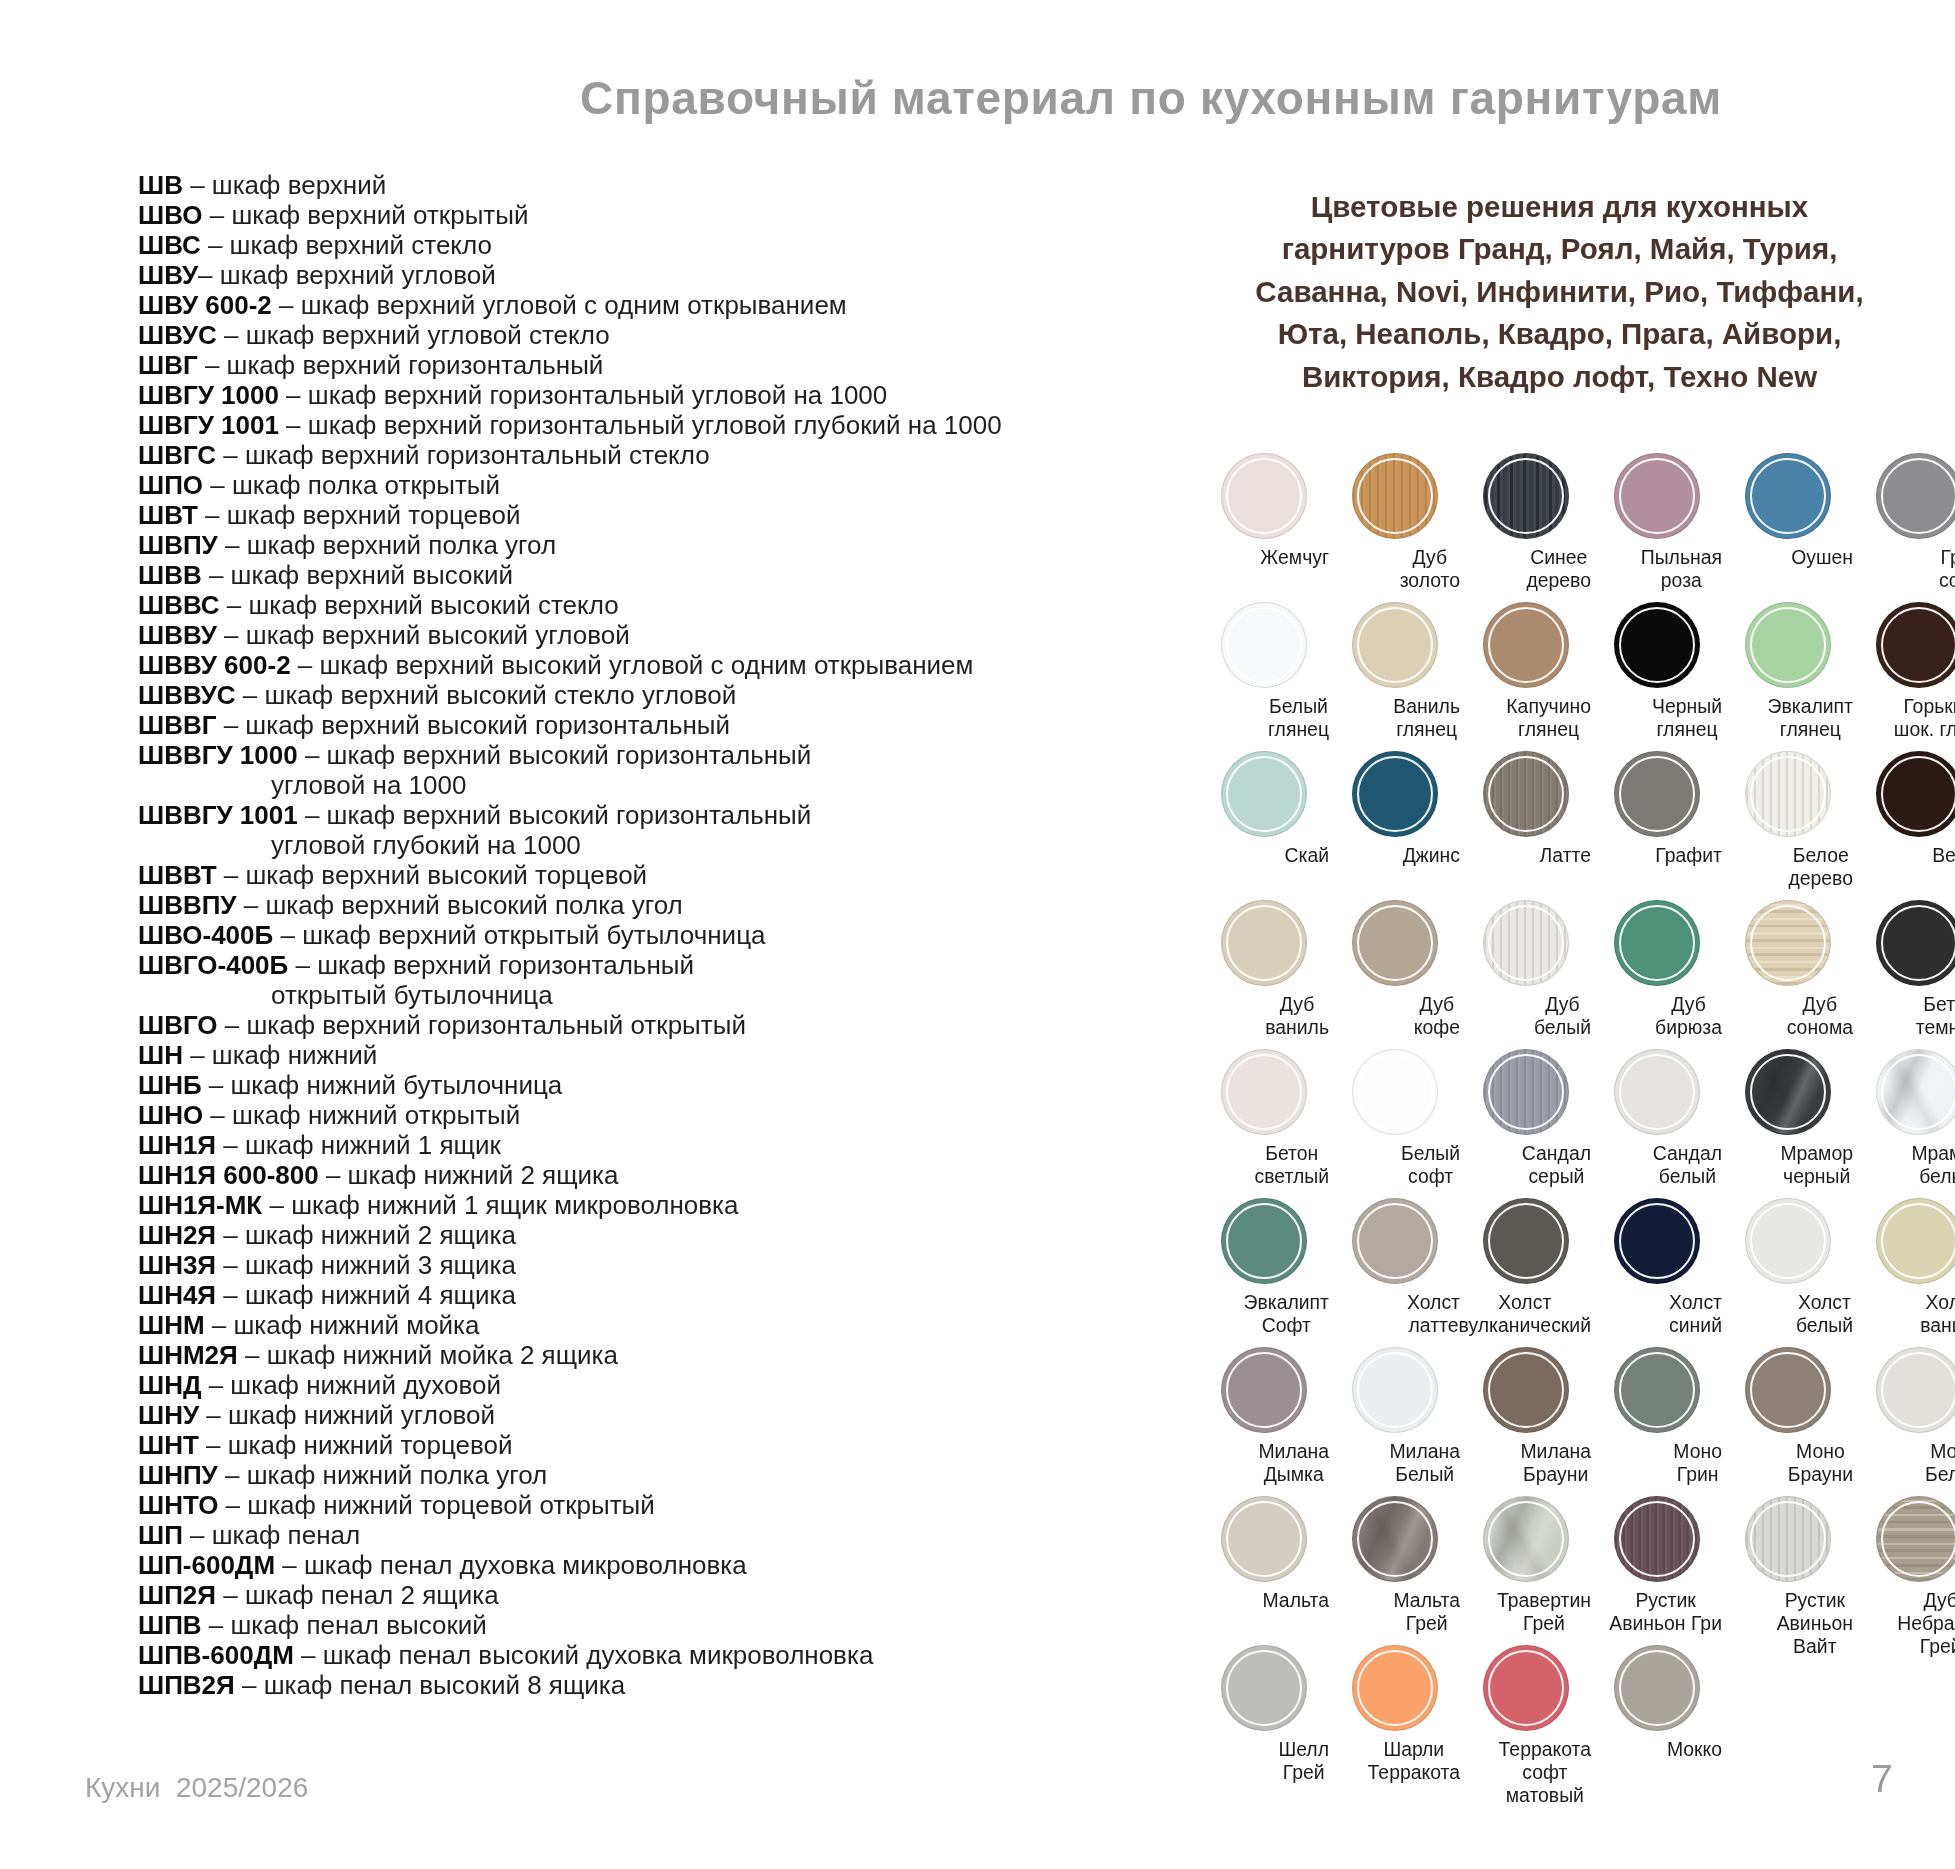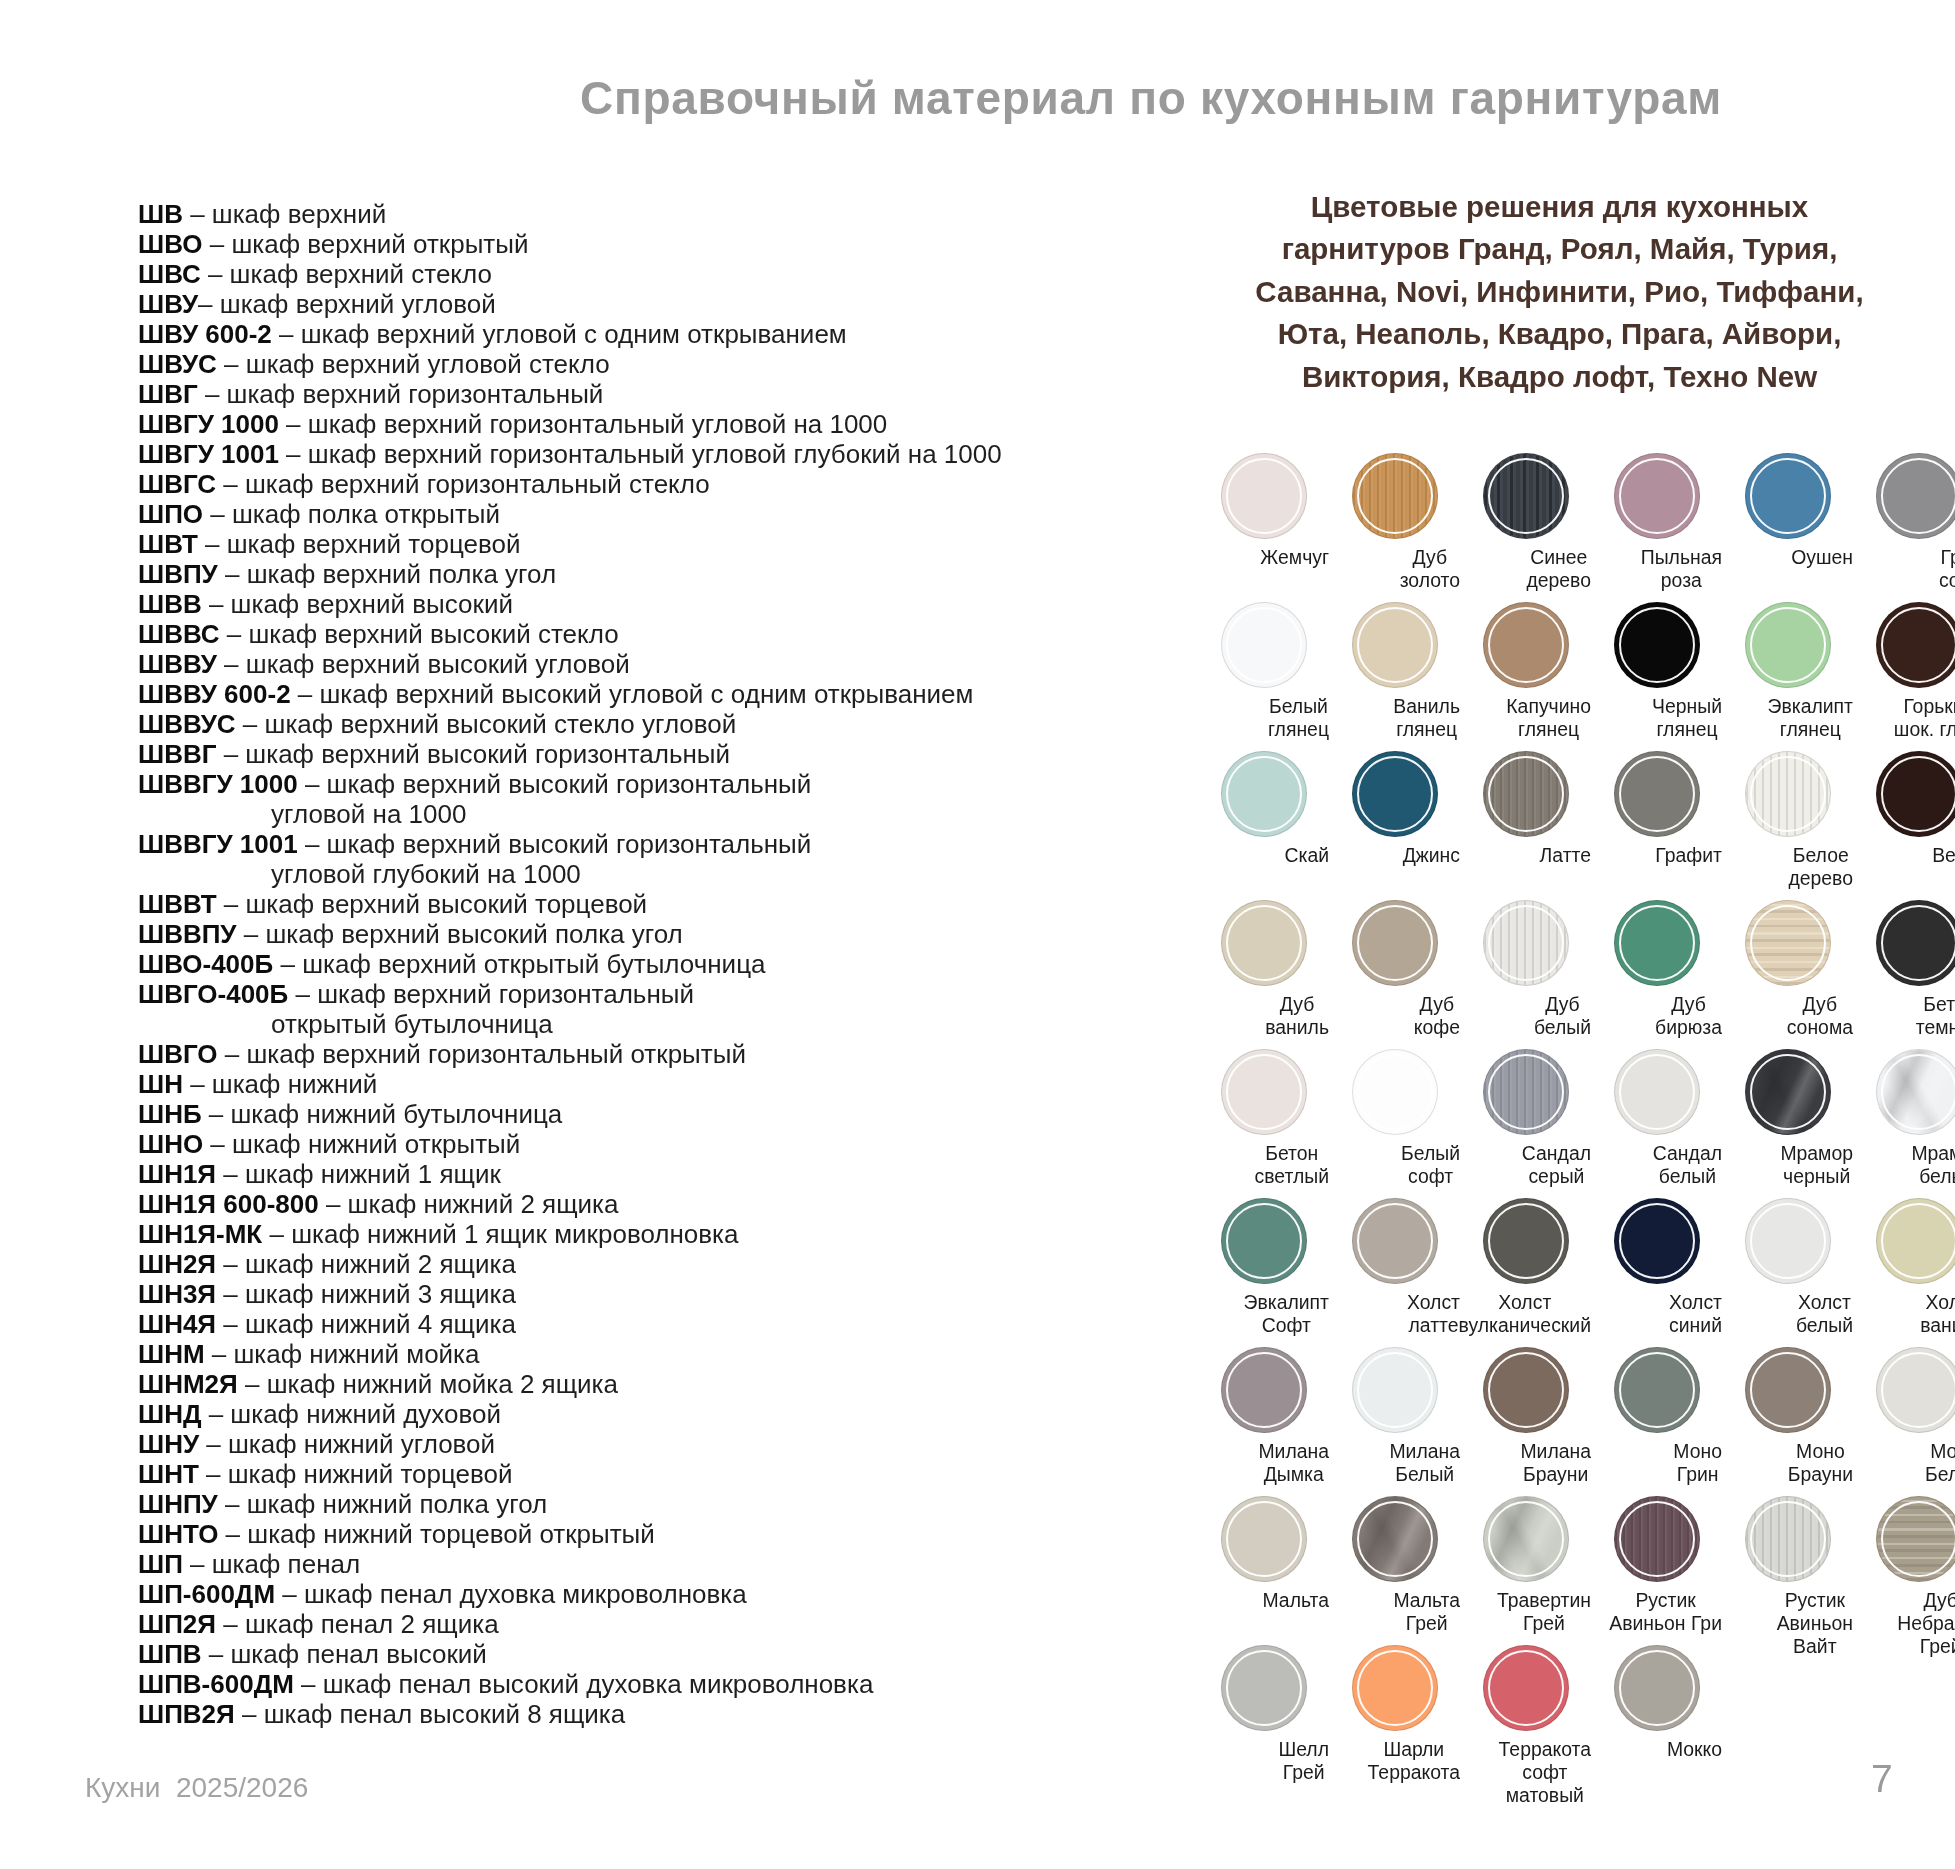--- a/index.html
+++ b/index.html
@@ -9,21 +9,21 @@
   }
   #page{position:absolute;inset:0;background:#fff;overflow:hidden;}
 
   .doc-title{
     position:absolute;top:71px;left:374px;width:1554px;
     text-align:center;font-size:46px;font-weight:700;color:#9a9a9a;letter-spacing:0.7px;
   }
 
   .abbr-list{
     position:absolute;left:138px;top:170px;width:1051px;
-    font-size:26px;line-height:30px;color:#161616;margin-top:29px;
+    font-size:26px;line-height:30px;color:#161616;
   }
   .abbr-item .code{font-weight:700;color:#0d0d0d;}
   .abbr-item .rest{white-space:pre-wrap;color:#1f1f1f;}
   .abbr-item .cont{padding-left:133px;color:#1f1f1f;}
 
   .colors-heading{
     position:absolute;left:1166px;top:186px;width:787px;
     text-align:center;font-size:29.5px;font-weight:700;line-height:1.44;
     color:#4a332b;white-space:pre-line;
   }

